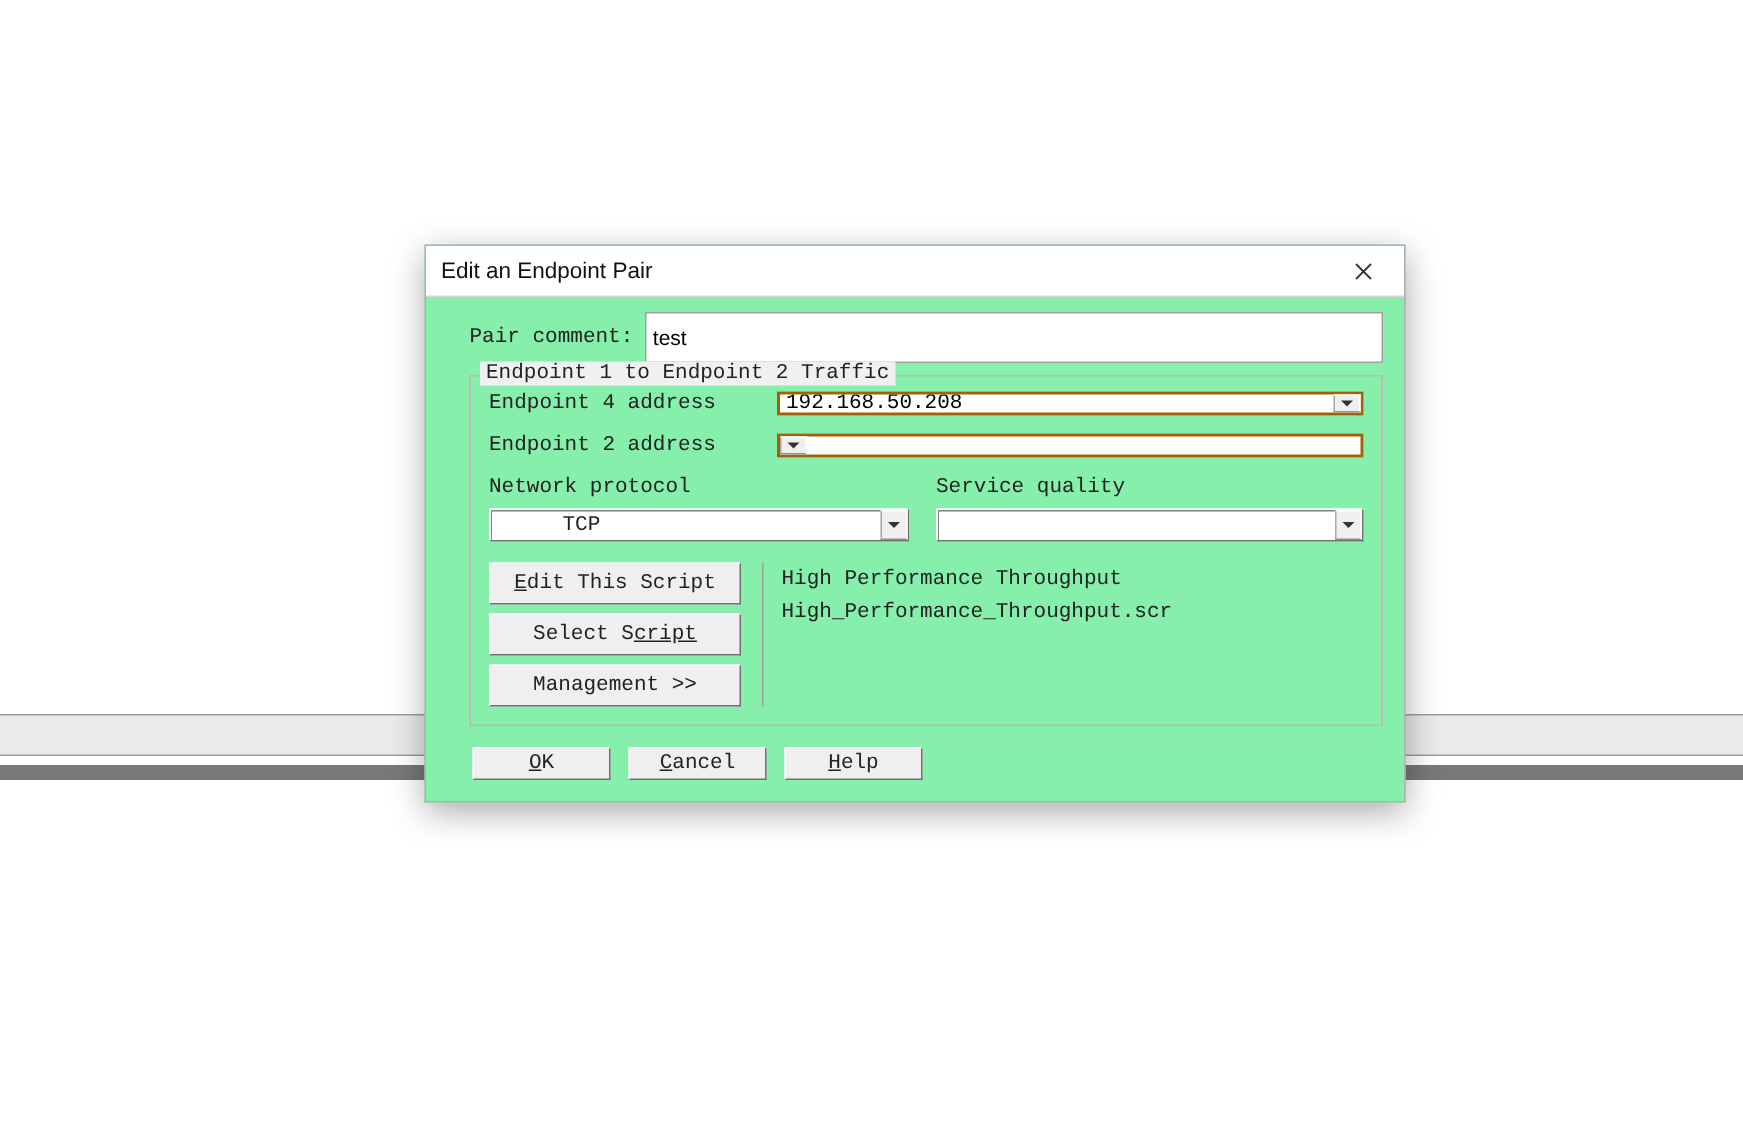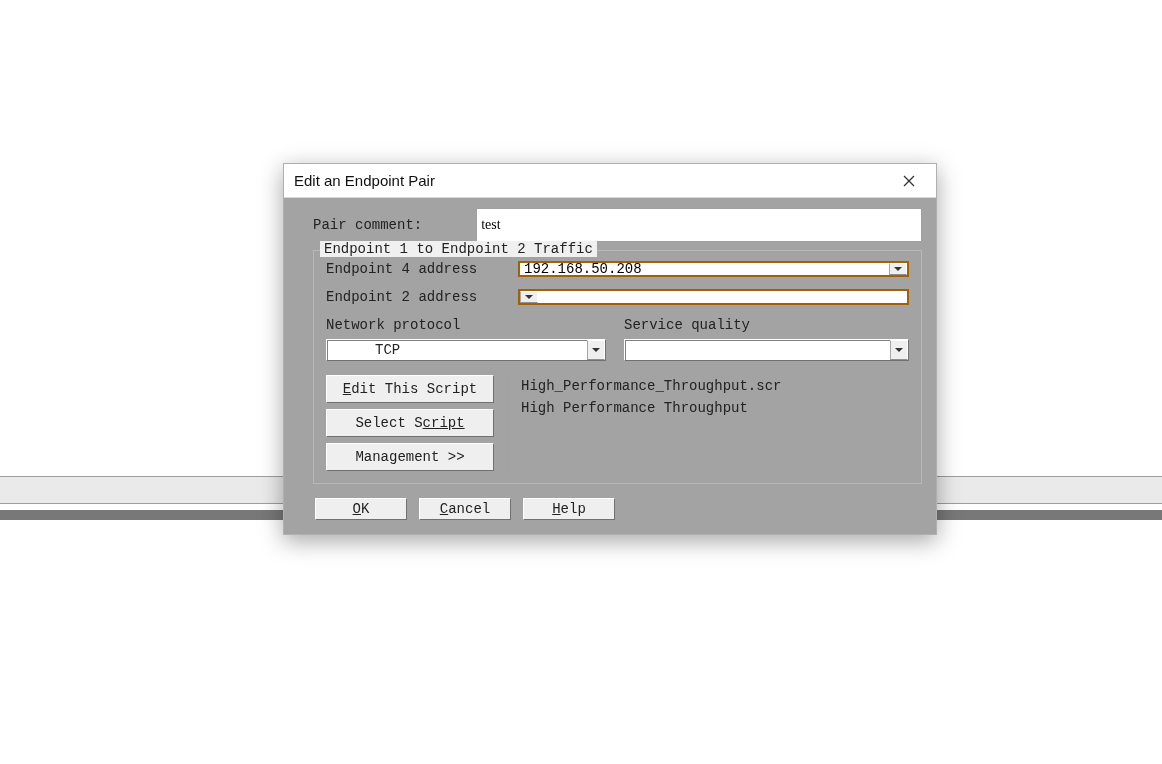--- a/index.html
+++ b/index.html
@@ -32,21 +32,21 @@
       top: 510px;
       width: 100%;
       height: 10px;
       background: #787878;
     }
     .dialog {
       position: absolute;
       left: 283px;
       top: 163px;
       width: 654px;
-      background: #a3a3a3;
+      background: #86efac;
       border: 1px solid #b0b0b0;
       box-shadow: 0 6px 22px rgba(0,0,0,0.35);
     }
     .titlebar {
       display: flex;
       align-items: center;
       justify-content: space-between;
       height: 34px;
       padding: 0 8px 0 10px;
       background: #ffffff;
@@ -79,25 +79,24 @@
       font-family: "Courier New", monospace;
       font-size: 14px;
       color: #222;
       white-space: nowrap;
     }
     .text-input {
       flex: 1;
       height: 34px;
       border: 1px solid #a0a0a0;
       background: #ffffff;
-      font-family: Liberation Serif, serif;
+      font-family: Liberation Sans, sans-serif;
       font-size: 14px;
       padding: 0 4px;
       outline: none;
-      margin-left: 46px;
     }
     .fieldset {
       border: 1px solid #b8b8b8;
       padding: 10px 12px 12px 12px;
       margin-top: 4px;
       position: relative;
     }
     .legend {
       position: absolute;
       top: -10px;
@@ -302,22 +301,22 @@
             <span><span class="u">E</span><span>dit This Script</span></span>
           </div>
           <div class="win-btn">
             <span><span>Select S</span><span class="u">cript</span></span>
           </div>
           <div class="win-btn">
             <span>Management &gt;&gt;</span>
           </div>
         </div>
         <div class="script-text">
+          <div>High Performance Throughput</div>
           <div>High_Performance_Throughput.scr</div>
-          <div>High Performance Throughput</div>
         </div>
       </div>
     </div>
 
     <div class="bottom-row">
       <div class="win-btn">
         <span><span class="u">O</span><span>K</span></span>
       </div>
       <div class="win-btn">
         <span><span class="u">C</span><span>ancel</span></span>

